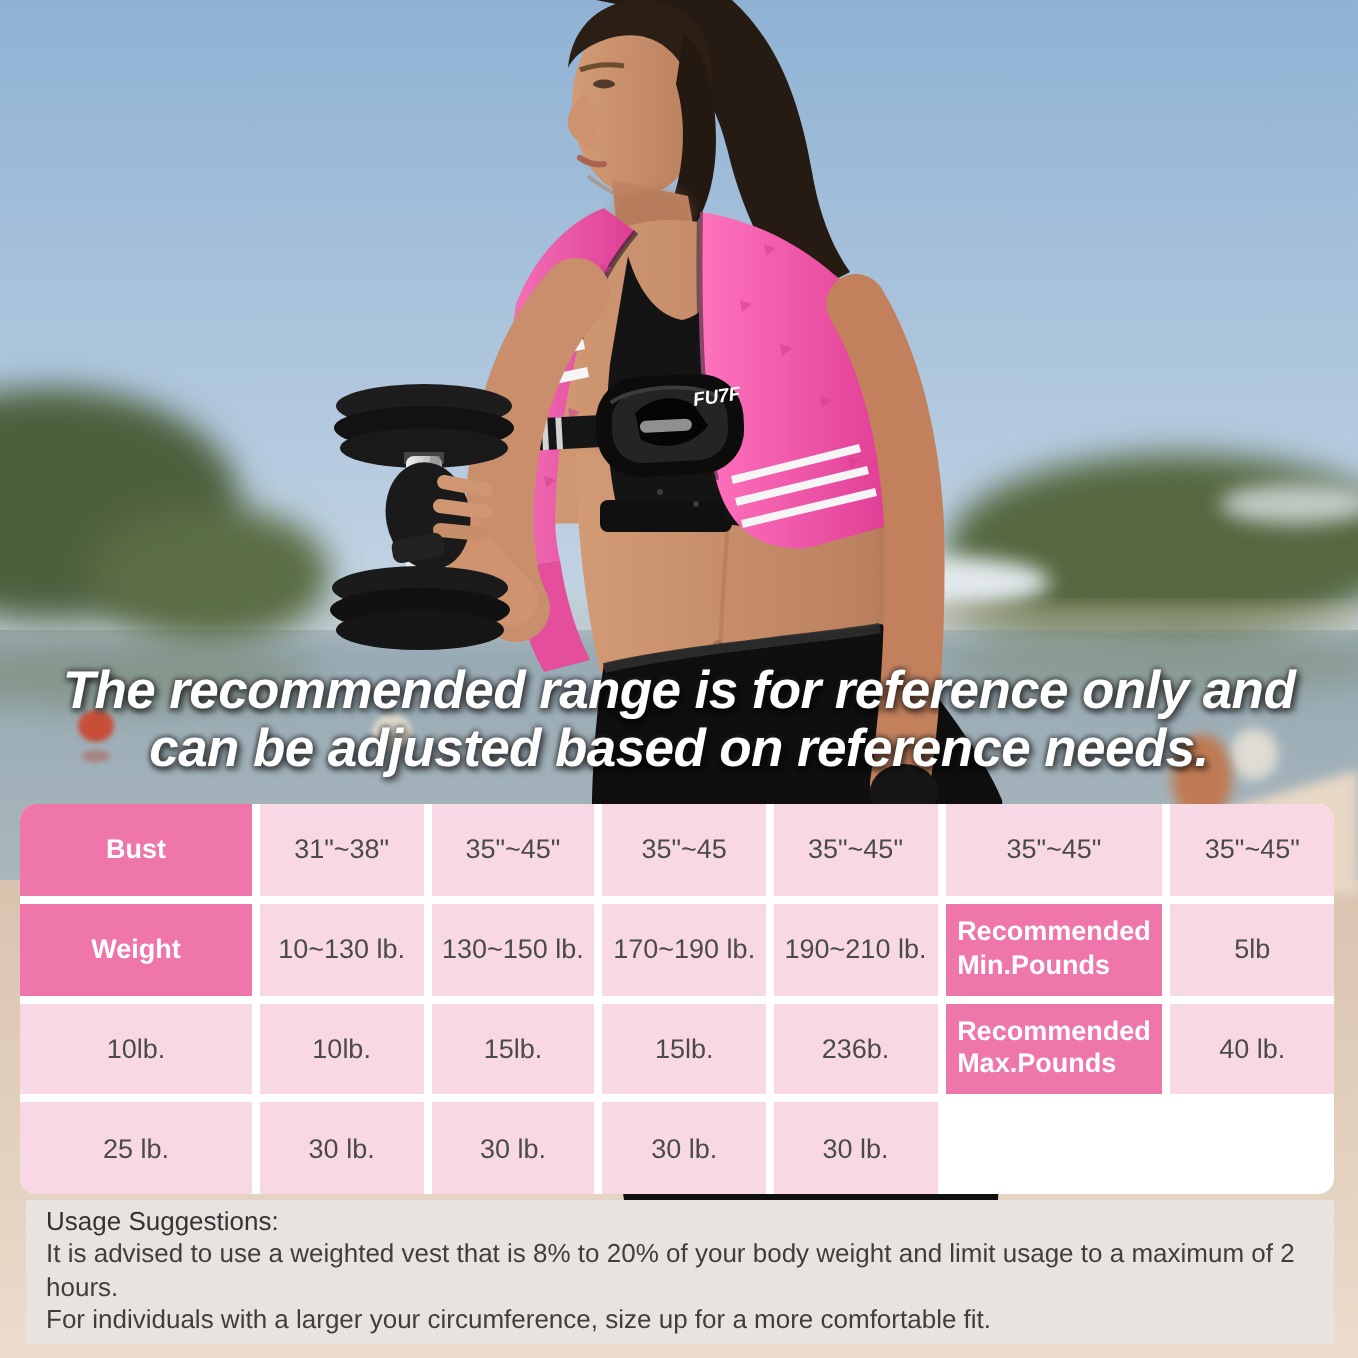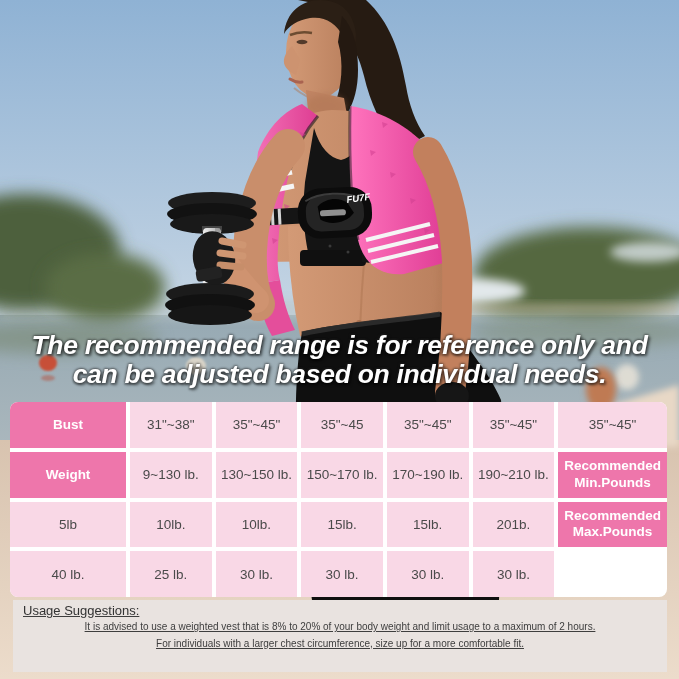--- a/index.html
+++ b/index.html
@@ -18,36 +18,35 @@
                 1px -1px 2px rgba(40,40,40,.35),-1px 2px 2px rgba(0,0,0,.35);
   }
 
   
   .size-table{
     position:absolute;left:10px;top:402px;width:657px;height:195px;
     display:grid;grid-template-columns:116px repeat(6,1fr);
     grid-template-rows:repeat(4,1fr);gap:4px;background:#ffffff;
     border-radius:8px;overflow:hidden;box-sizing:border-box;
   }
-  .cell{display:flex;align-items:center;justify-content:center;text-align:center;}
+  .cell{display:flex;align-items:center;justify-content:center;}
   .cell.head{
     background:#ee76ab;color:#ffffff;font-weight:700;font-size:13.5px;line-height:1.2;
     padding:0 6px;
   }
   .cell.val{background:#f9d8e6;color:#4a4a4a;font-size:13.5px;}
 
   
   .usage{
     position:absolute;left:13px;top:600px;width:654px;height:72px;
     background:#e9e3e0;box-sizing:border-box;padding:3px 10px 0 10px;
     color:#3e3e3e;
-    text-decoration:underline;
   }
   .usage-title{font-size:13px;line-height:16px;color:#333333;}
-  .usage-body{font-size:10px;line-height:16.5px;text-align:center;}
+  .usage-body{font-size:13px;line-height:16.5px;}
 </style>
 </head>
 <body>
 
 <div class="stage">
 
   <svg class="photo" viewBox="0 0 679 679" xmlns="http://www.w3.org/2000/svg">
     <defs>
       <linearGradient id="gSky" x1="0" y1="0" x2="0" y2="1">
         <stop offset="0" stop-color="#8fb2d4"></stop>
@@ -221,55 +220,54 @@
         <path d="M222,241 L243,245" stroke="#cf9672" stroke-width="7" stroke-linecap="round"></path>
         <path d="M220,253 L243,256" stroke="#cf9672" stroke-width="7" stroke-linecap="round"></path>
         <path d="M220,265 L241,267" stroke="#c78e6a" stroke-width="7" stroke-linecap="round"></path>
         <rect x="196" y="268" width="26" height="12" rx="4" fill="#222222" transform="rotate(-10 209 274)"></rect>
       </g>
     </g>
   </svg>
 
   <div class="headline">
     <div>The recommended range is for reference only and</div>
-    <div>can be adjusted based on individual needs.</div>
+    <div>can be adjusted based on reference needs.</div>
   </div>
 
   <div class="size-table">
     <div class="cell head">Bust</div>
     <div class="cell val">31"~38"</div>
     <div class="cell val">35"~45"</div>
     <div class="cell val">35"~45</div>
     <div class="cell val">35"~45"</div>
     <div class="cell val">35"~45"</div>
     <div class="cell val">35"~45"</div>
 
     <div class="cell head">Weight</div>
-    <div class="cell val">9~130 lb.</div>
+    <div class="cell val">10~130 lb.</div>
     <div class="cell val">130~150 lb.</div>
-    <div class="cell val">150~170 lb.</div>
     <div class="cell val">170~190 lb.</div>
     <div class="cell val">190~210 lb.</div>
 
     <div class="cell head">Recommended Min.Pounds</div>
     <div class="cell val">5lb</div>
     <div class="cell val">10lb.</div>
     <div class="cell val">10lb.</div>
     <div class="cell val">15lb.</div>
     <div class="cell val">15lb.</div>
-    <div class="cell val">201b.</div>
+    <div class="cell val">236b.</div>
 
     <div class="cell head">Recommended Max.Pounds</div>
     <div class="cell val">40 lb.</div>
     <div class="cell val">25 lb.</div>
     <div class="cell val">30 lb.</div>
     <div class="cell val">30 lb.</div>
     <div class="cell val">30 lb.</div>
     <div class="cell val">30 lb.</div>
   </div>
 
   <div class="usage">
     <div class="usage-title">Usage Suggestions:</div>
     <div class="usage-body">It is advised to use a weighted vest that is 8% to 20% of your body weight and limit usage to a maximum of 2 hours.</div>
-    <div class="usage-body">For individuals with a larger chest circumference, size up for a more comfortable fit.</div>
+    <div class="usage-body">For individuals with a larger your circumference, size up for a more comfortable fit.</div>
   </div>
 
 </div>
 
 </body></html>

